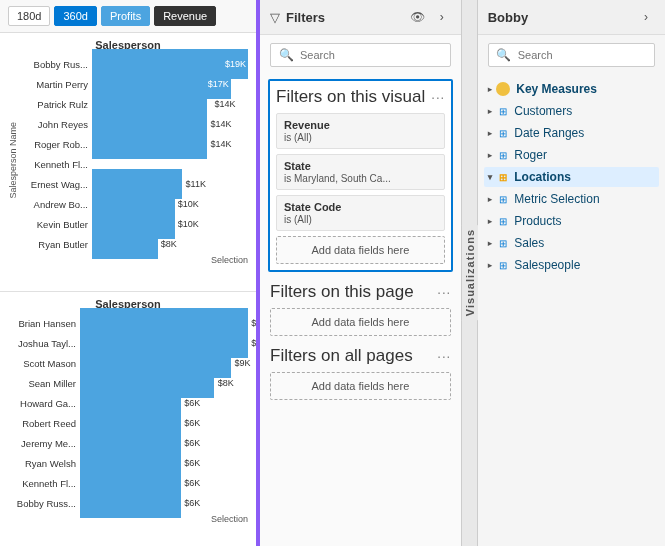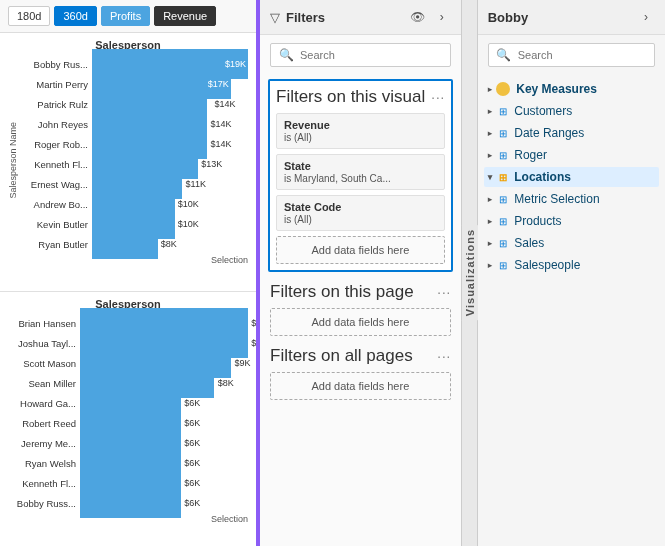--- a/index.html
+++ b/index.html
@@ -449,24 +449,20 @@
         </div>
         <div class="bar-row">
           <div class="bar-name">Roger Rob...</div>
           <div class="bar-wrap">
             <div class="bar-fill" style="width:74%;background:#4ca4e0;"></div>
             <span style="position:absolute;left:76%;top:50%;transform:translateY(-50%);font-size:9px;color:#333;">$14K</span>
           </div>
         </div>
         <div class="bar-row">
           <div class="bar-name">Kenneth Fl...</div>
-          <div class="bar-wrap">
-            <div class="bar-fill" style="width:68%;background:#4ca4e0;"></div>
-            <span style="position:absolute;left:70%;top:50%;transform:translateY(-50%);font-size:9px;color:#333;">$13K</span>
-          </div>
         </div>
         <div class="bar-row">
           <div class="bar-name">Ernest Wag...</div>
           <div class="bar-wrap">
             <div class="bar-fill" style="width:58%;background:#4ca4e0;"></div>
             <span style="position:absolute;left:60%;top:50%;transform:translateY(-50%);font-size:9px;color:#333;">$11K</span>
           </div>
         </div>
         <div class="bar-row">
           <div class="bar-name">Andrew Bo...</div>

